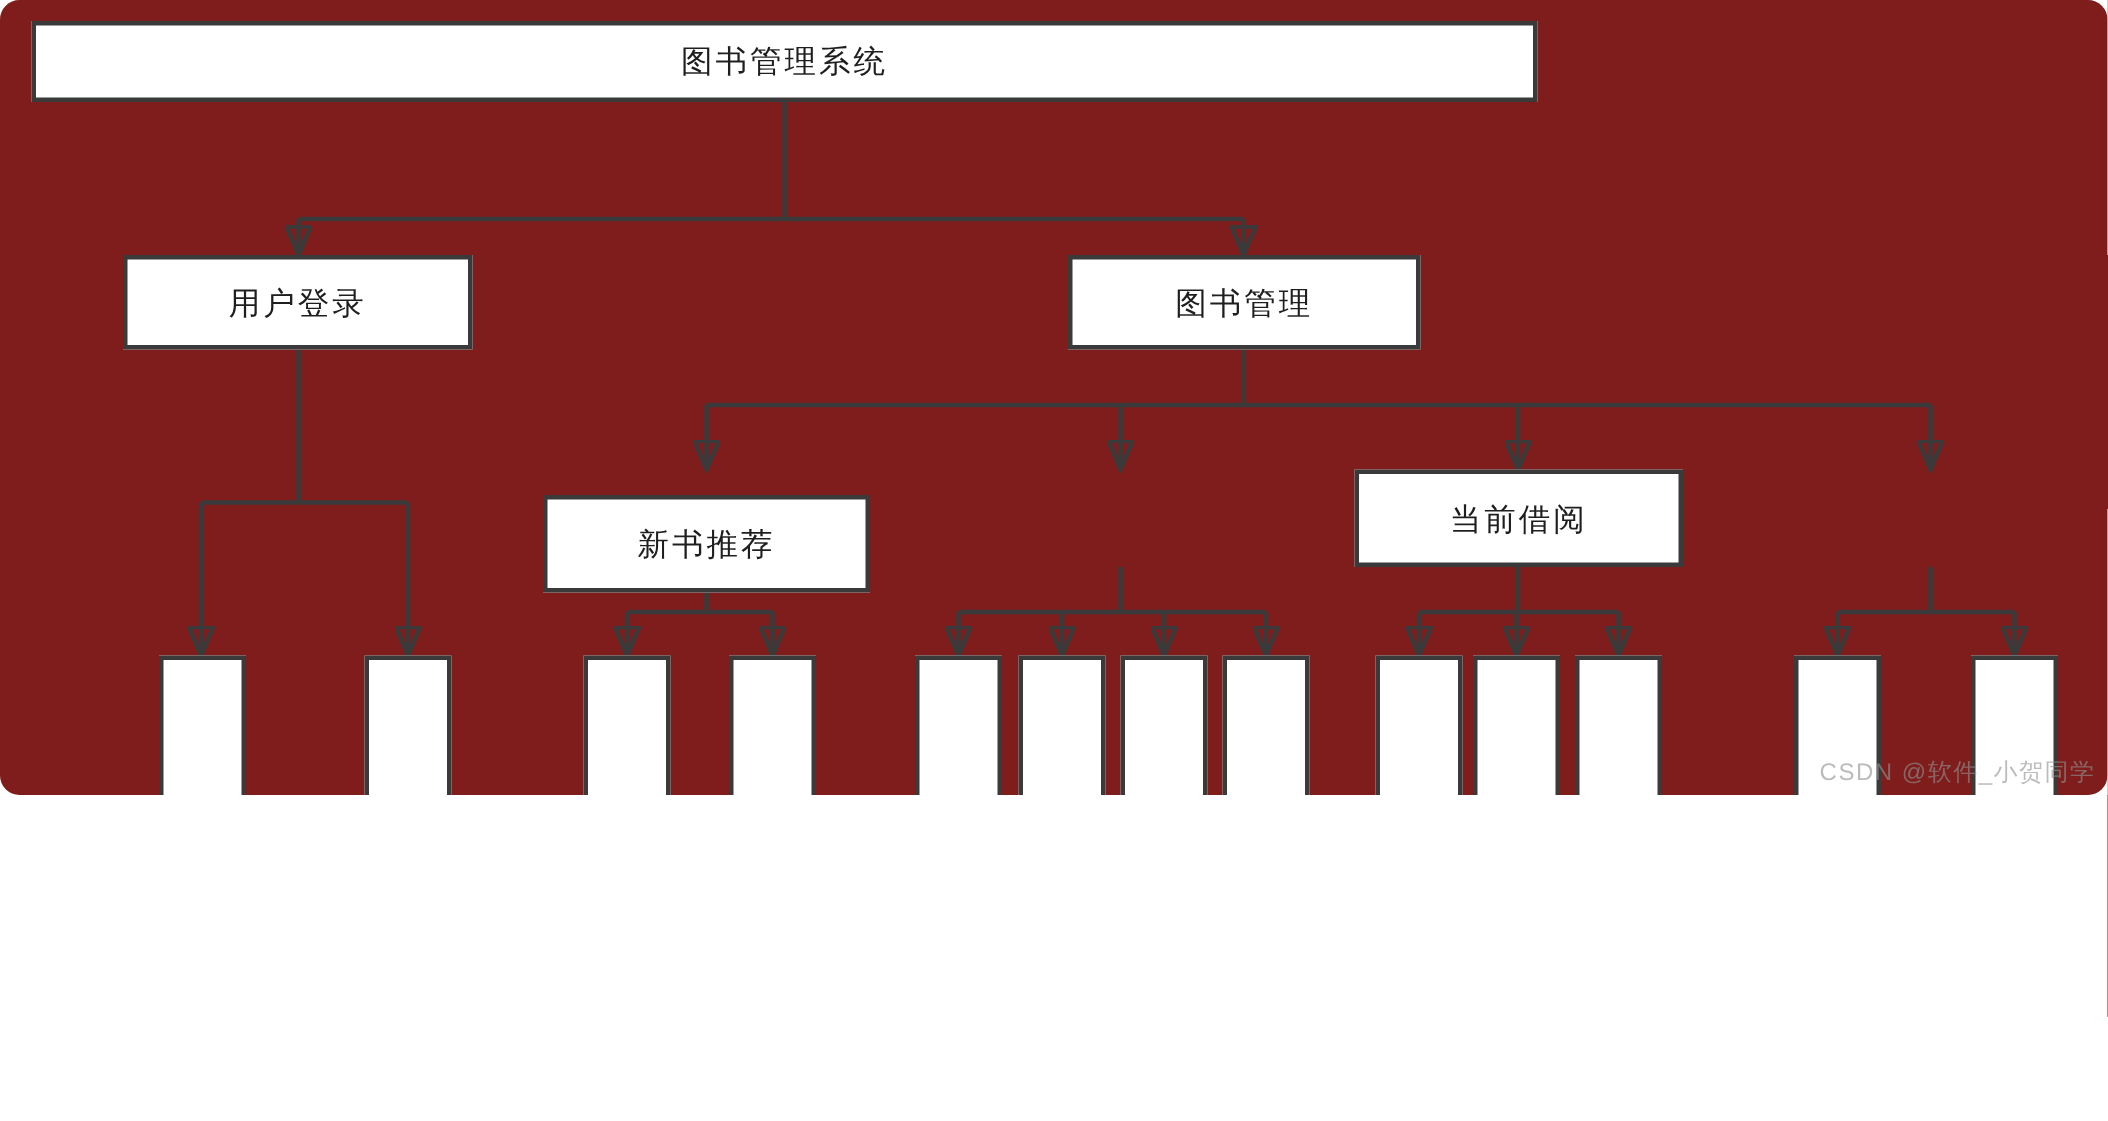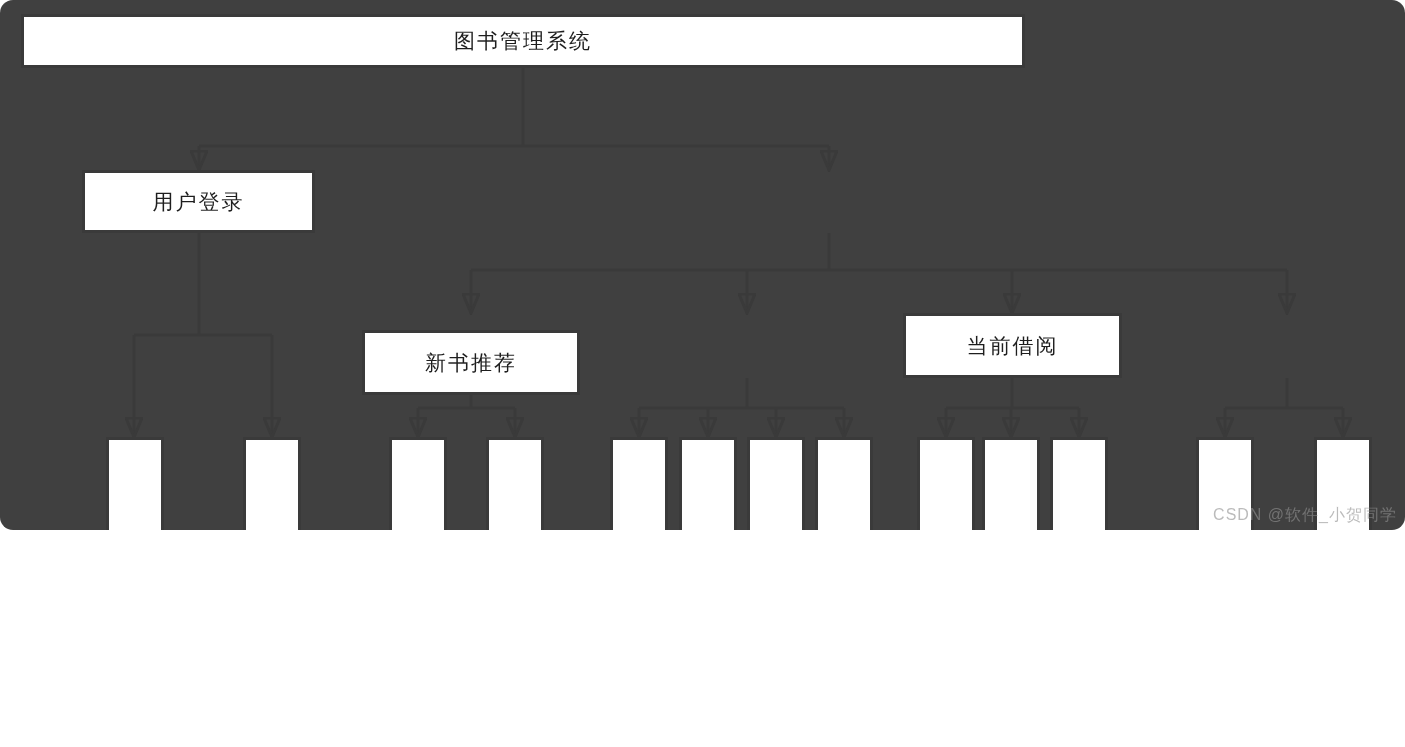--- a/index.html
+++ b/index.html
@@ -1,21 +1,21 @@
 <!DOCTYPE html>
 <html><head>
 <meta charset="utf-8">
 <style>
   html, body { margin: 0; padding: 0; background: #ffffff; }
   * { box-sizing: border-box; }
   .stage {
     position: relative;
     width: 1405px;
     height: 530px;
-    background: #404040;
+    background: #7f1d1d;
     font-family: "Liberation Sans", sans-serif;
     overflow: hidden;
     border-radius: 13px;
   }
   .wires {
     position: absolute;
     left: 0; top: 0;
     width: 1405px; height: 747px;
     pointer-events: none;
   }
@@ -103,20 +103,21 @@
     <path d="M1079,408 V437" marker-end="url(#arw)"></path>
 
     <path d="M1287,378 V408 M1225,408 H1343"></path>
     <path d="M1225,408 V437" marker-end="url(#arw)"></path>
     <path d="M1343,408 V437" marker-end="url(#arw)"></path>
   </svg>
 
   <div class="hbox" style="left:21px; top:14px; width:1004px; height:54px;">图书管理系统</div>
 
   <div class="hbox" style="left:82px; top:170px; width:233px; height:63px;">用户登录</div>
+  <div class="hbox" style="left:712px; top:170px; width:235px; height:63px;">图书管理</div>
 
   <div class="hbox" style="left:362px; top:330px; width:218px; height:65px;text-align:center;">新书推荐</div>
   <div class="hbox" style="left:903px; top:313px; width:219px; height:65px;">当前借阅</div>
 
   <div class="vbox" style="left:106px;">用户登录</div>
   <div class="vbox" style="left:243px;">注销登录</div>
 
   <div class="vbox" style="left:389px;">查询图书</div>
   <div class="vbox" style="left:486px;">借阅图书</div>
 

